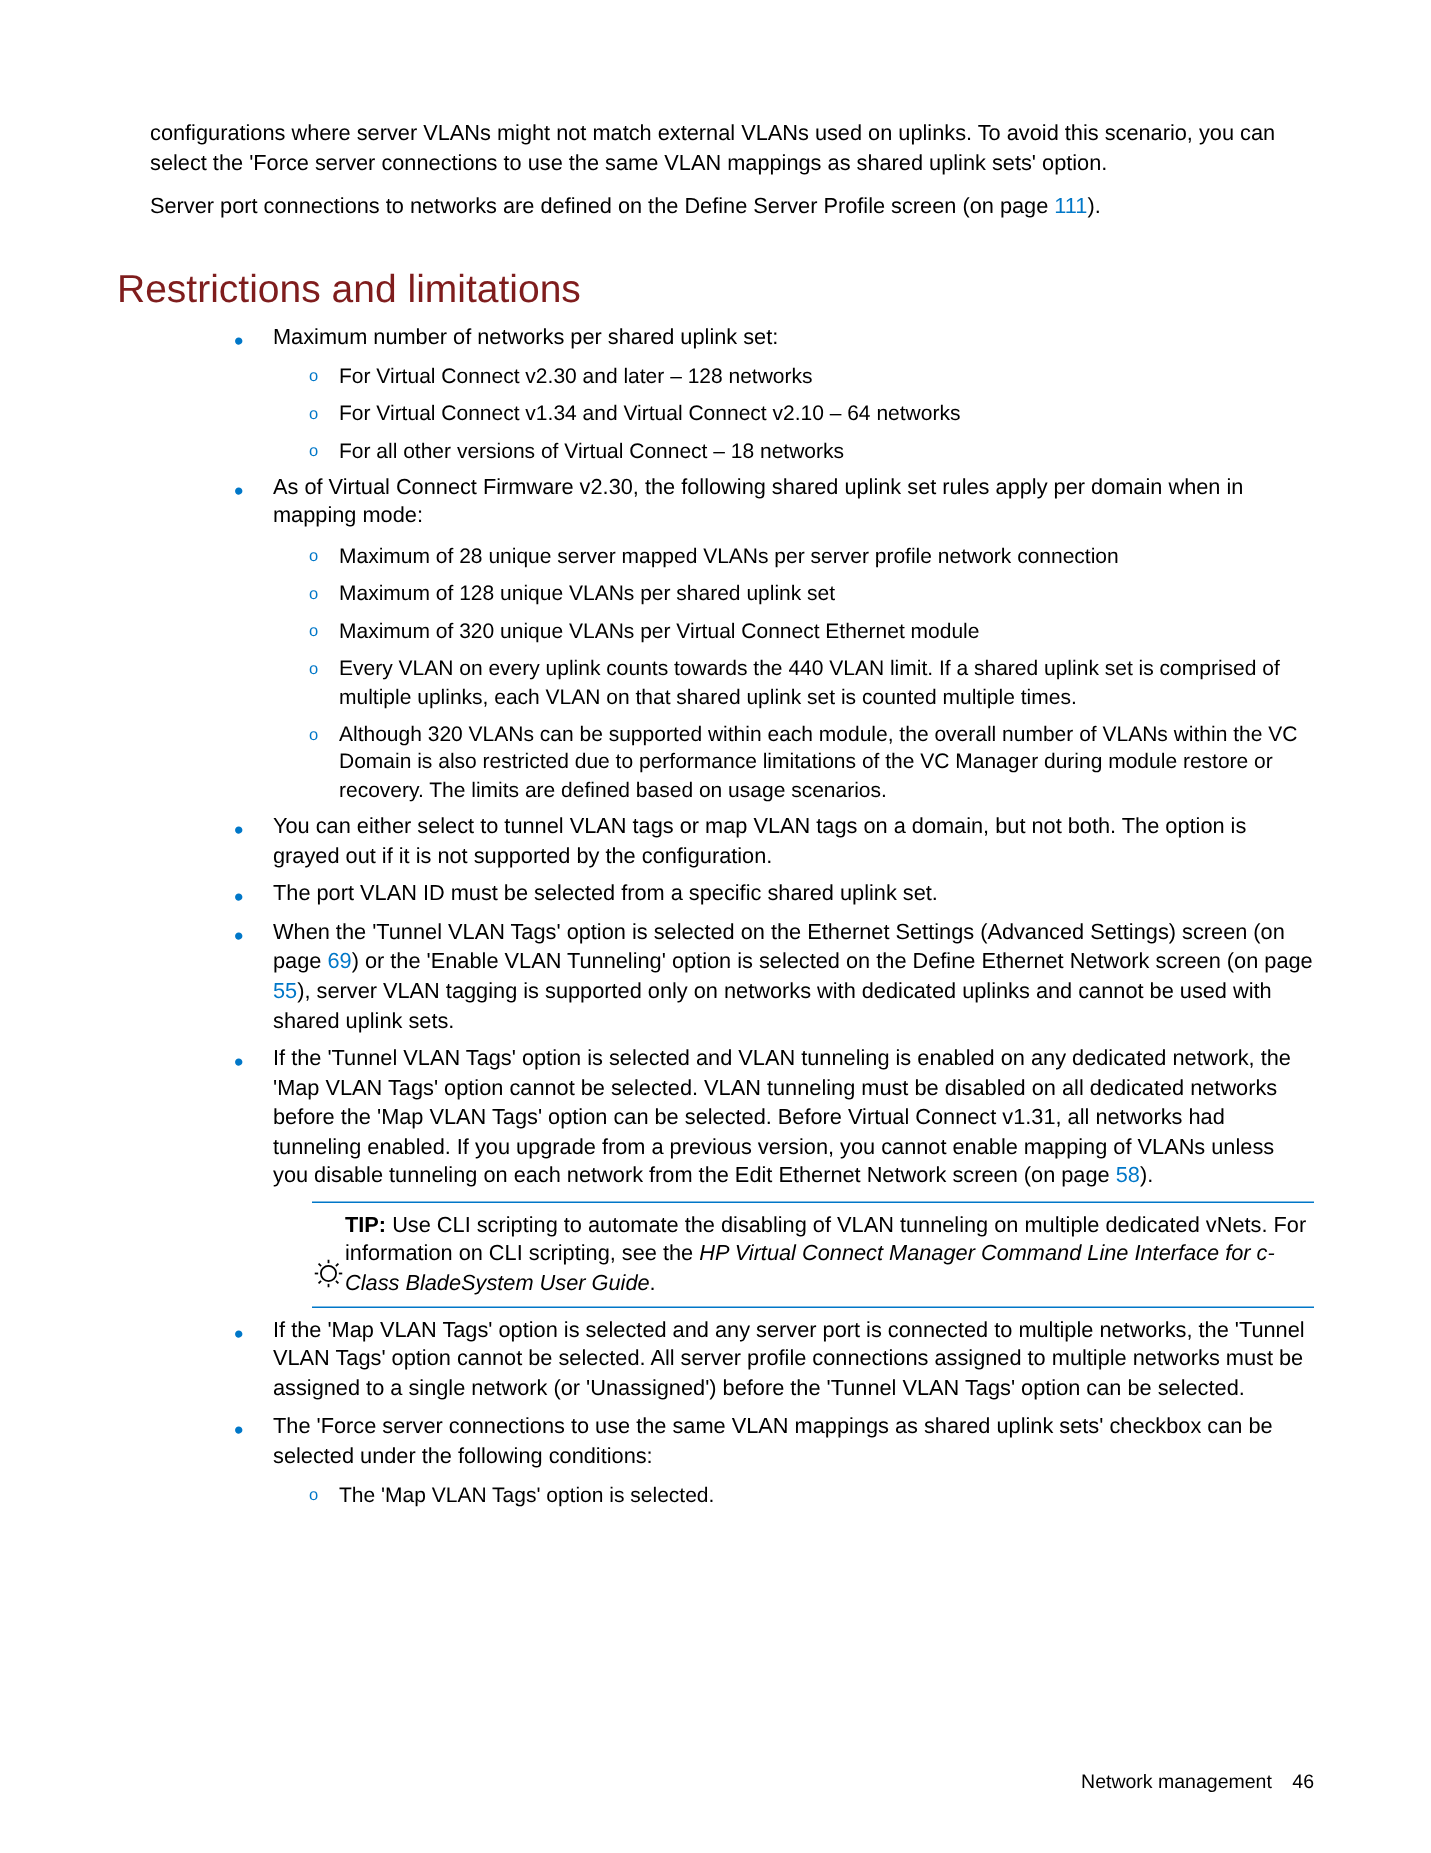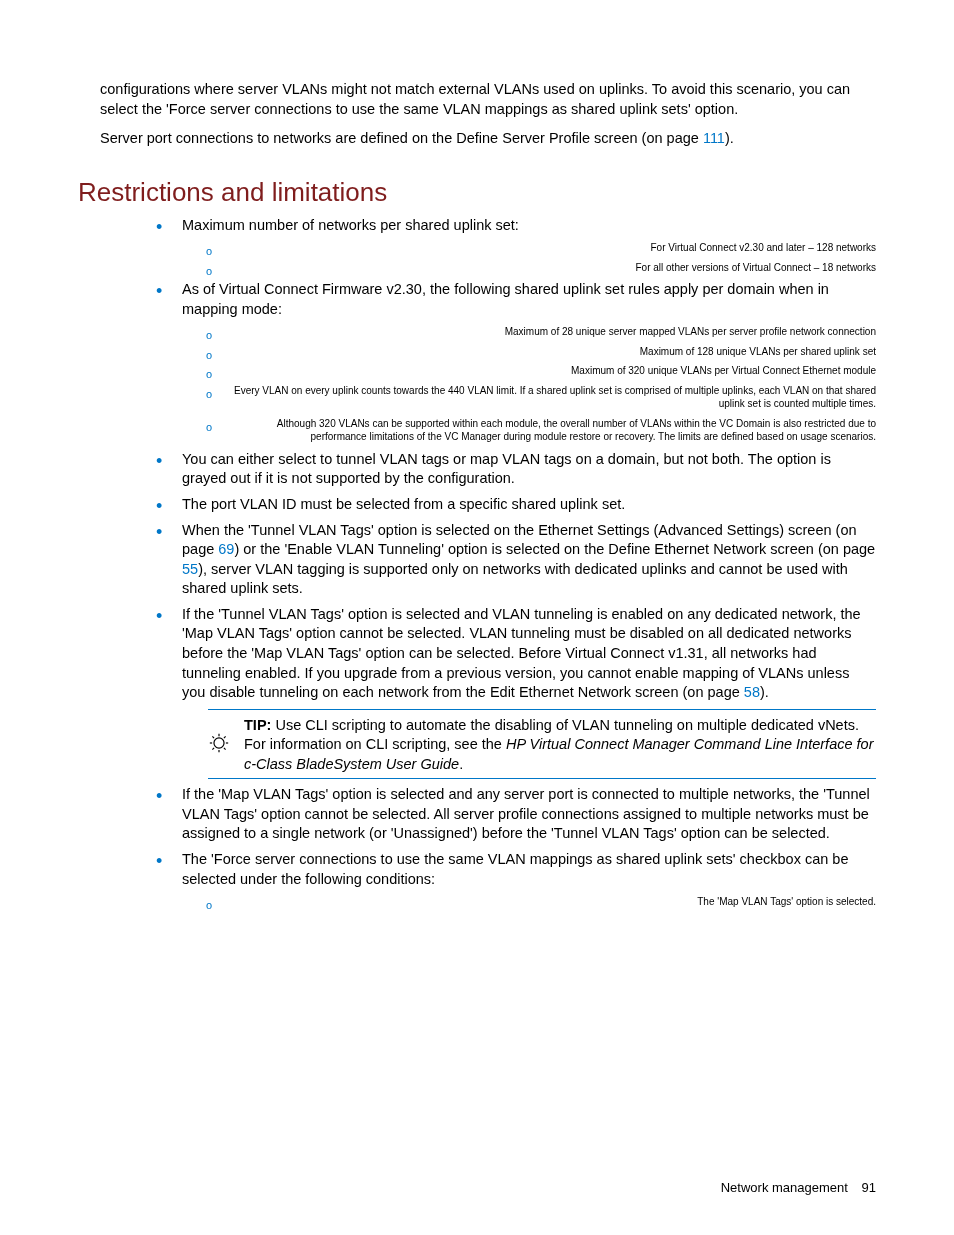--- a/index.html
+++ b/index.html
@@ -59,47 +59,45 @@
     left: 0;
     top: -1px;
   }
   ul.l2 {
     list-style: none;
     margin: 4px 0 0 0;
     padding: 0 0 0 24px;
   }
   ul.l2 > li {
     position: relative;
-    font-size: 10px;
+    font-size: 14px;
     line-height: 1.35;
     margin: 6px 0 6px 0;
     padding-left: 20px;
-    text-align: right;
   }
   ul.l2 > li::before {
     content: "o";
     color: #0077c8;
     font-size: 11px;
     position: absolute;
     left: 0;
     top: 3px;
   }
   .tip-wrap {
     margin: 6px 0 6px 26px;
     padding-left: 0;
   }
   .tip-rule {
     border: 0;
     border-top: 1px solid #0077c8;
     margin: 4px 0 6px 0;
   }
   .tip-row {
     display: flex;
-    align-items: center;
-    gap: 14px;
+    align-items: flex-end;
   }
   .tip-icon {
     flex: 0 0 auto;
     margin-top: 2px;
   }
   .tip-text {
     font-size: 14.5px;
     line-height: 1.35;
   }
   .tip-text b { font-weight: bold; }
@@ -124,20 +122,21 @@
   </p>
 
   <h2 class="section">Restrictions and limitations</h2>
 
   <ul class="l1">
 
     <li>
       <span>Maximum number of networks per shared uplink set:</span>
       <ul class="l2">
         <li>For Virtual Connect v2.30 and later – 128 networks</li>
+        <li>For Virtual Connect v1.34 and Virtual Connect v2.10 – 64 networks</li>
         <li>For all other versions of Virtual Connect – 18 networks</li>
       </ul>
     </li>
 
     <li>
       <span>As of Virtual Connect Firmware v2.30, the following shared uplink set rules apply per domain when in mapping mode:</span>
       <ul class="l2">
         <li>Maximum of 28 unique server mapped VLANs per server profile network connection</li>
         <li>Maximum of 128 unique VLANs per shared uplink set</li>
         <li>Maximum of 320 unique VLANs per Virtual Connect Ethernet module</li>
@@ -187,16 +186,16 @@
       <span>The 'Force server connections to use the same VLAN mappings as shared uplink sets' checkbox can be selected under the following conditions:</span>
       <ul class="l2">
         <li>The 'Map VLAN Tags' option is selected.</li>
       </ul>
     </li>
 
   </ul>
 
   <div class="footer">
     <span>Network management</span>
-    <span class="pn">91</span>
+    <span class="pn">46</span>
   </div>
 
 </div>
 
 </body></html>

